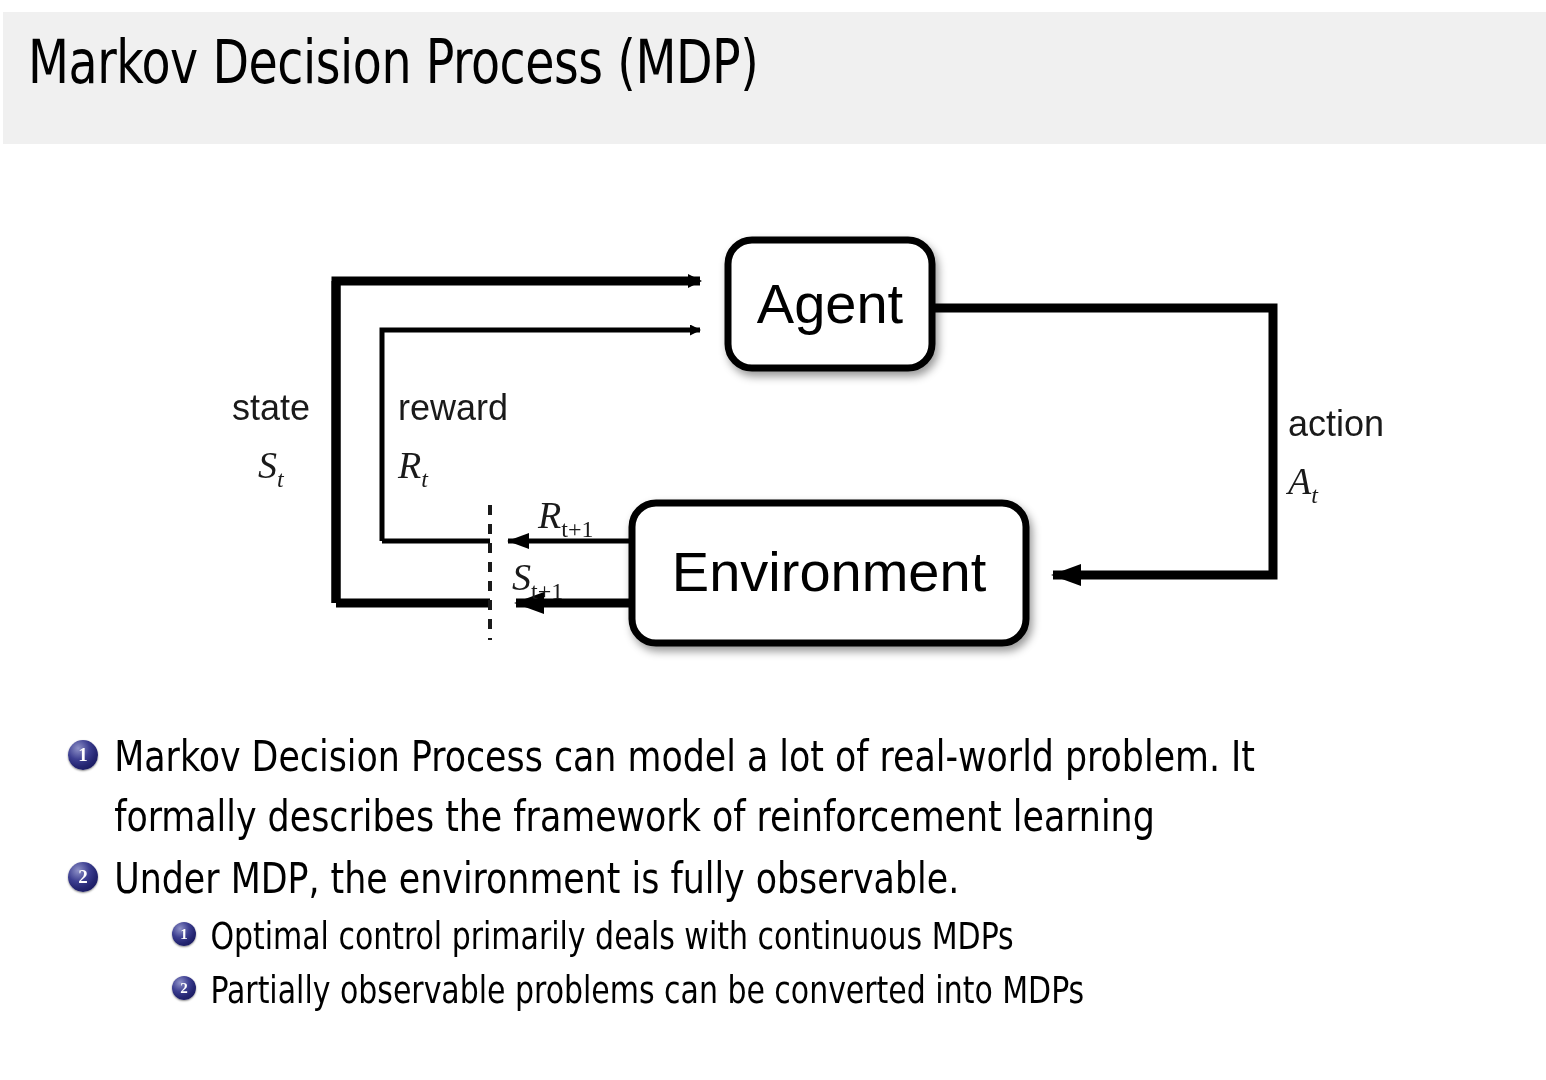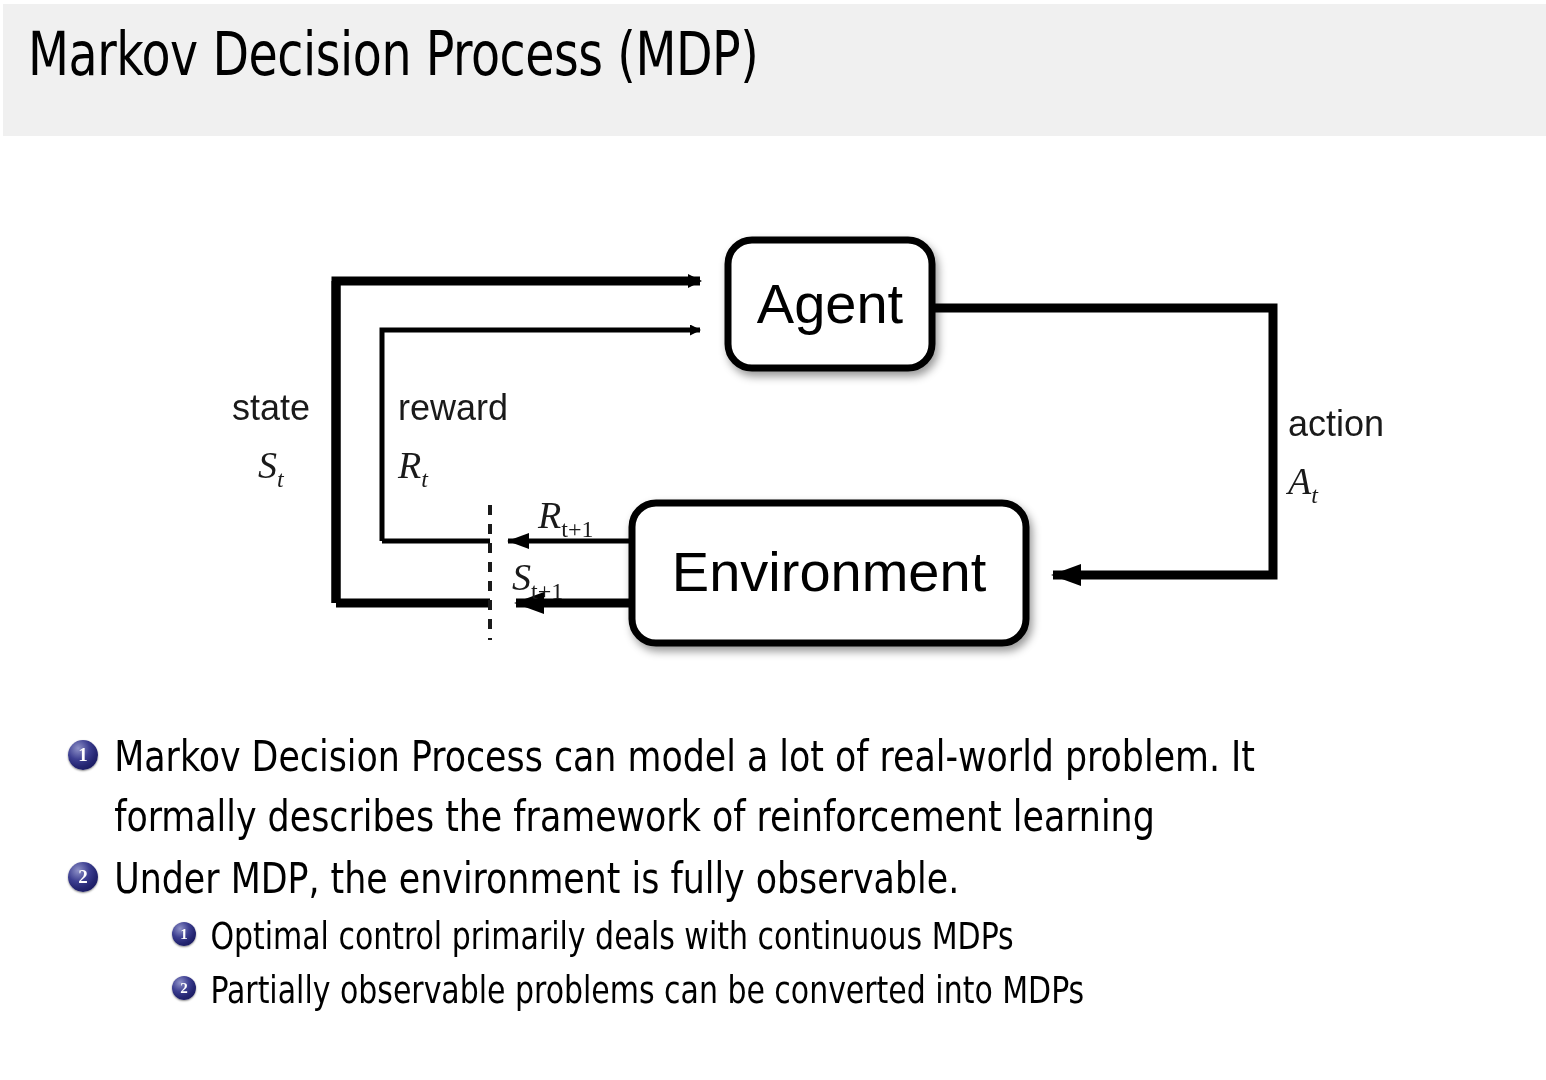--- a/index.html
+++ b/index.html
@@ -14,21 +14,21 @@
     position: relative;
     overflow: hidden;
     font-family: "Liberation Sans", sans-serif;
     color: #000000;
   }
 
   
   .slide-header {
     position: absolute;
     left: 0;
-    top: 4px;
+    top: 12px;
     width: 1546px;
     height: 132px;
     background: #f0f0f0;
     box-sizing: border-box;
   }
   .slide-header::after {
     content: "";
     position: absolute;
     left: 0; top: 0; bottom: 0;
     width: 3px;

